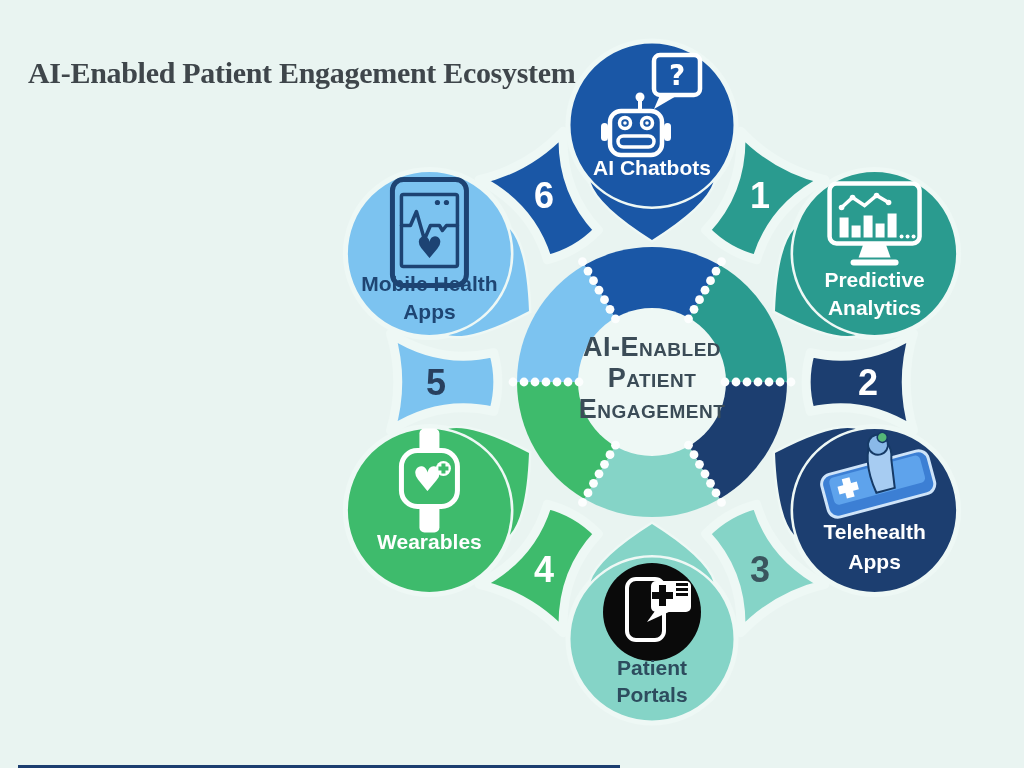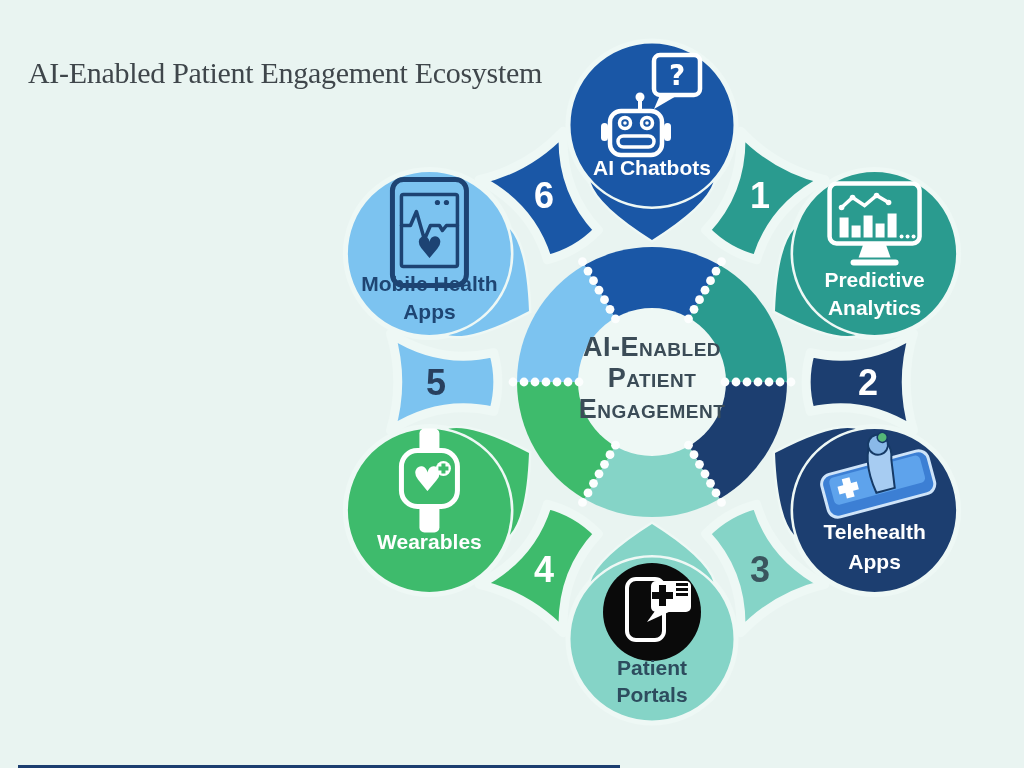--- a/index.html
+++ b/index.html
@@ -5,21 +5,21 @@
   html,body{margin:0;padding:0;}
   body{
     width:1024px;height:768px;overflow:hidden;
     background:#e9f4f1;
     font-family:"Liberation Sans", sans-serif;
   }
   .stage{position:relative;width:1024px;height:768px;}
   #diagram{position:absolute;left:0;top:0;}
   .title{
     position:absolute;left:28px;top:36px;white-space:nowrap;
-    font-family:"Liberation Serif", serif;font-weight:normal;
+    font-family:"Liberation Serif", serif;font-weight:bold;
     font-size:30px;letter-spacing:-0.3px;color:#3f464b;
   }
   .node-label{font-weight:bold;font-size:21px;text-anchor:middle;}
   .wedge-number{font-weight:bold;font-size:36px;text-anchor:middle;}
   .center-label{
     font-weight:bold;font-size:27px;text-anchor:middle;
     font-variant:small-caps;letter-spacing:.5px;fill:#3b4c57;
   }
   .bottom-bar{position:absolute;left:18px;bottom:0;width:602px;height:3px;background:#1c3e70;}
 </style>

